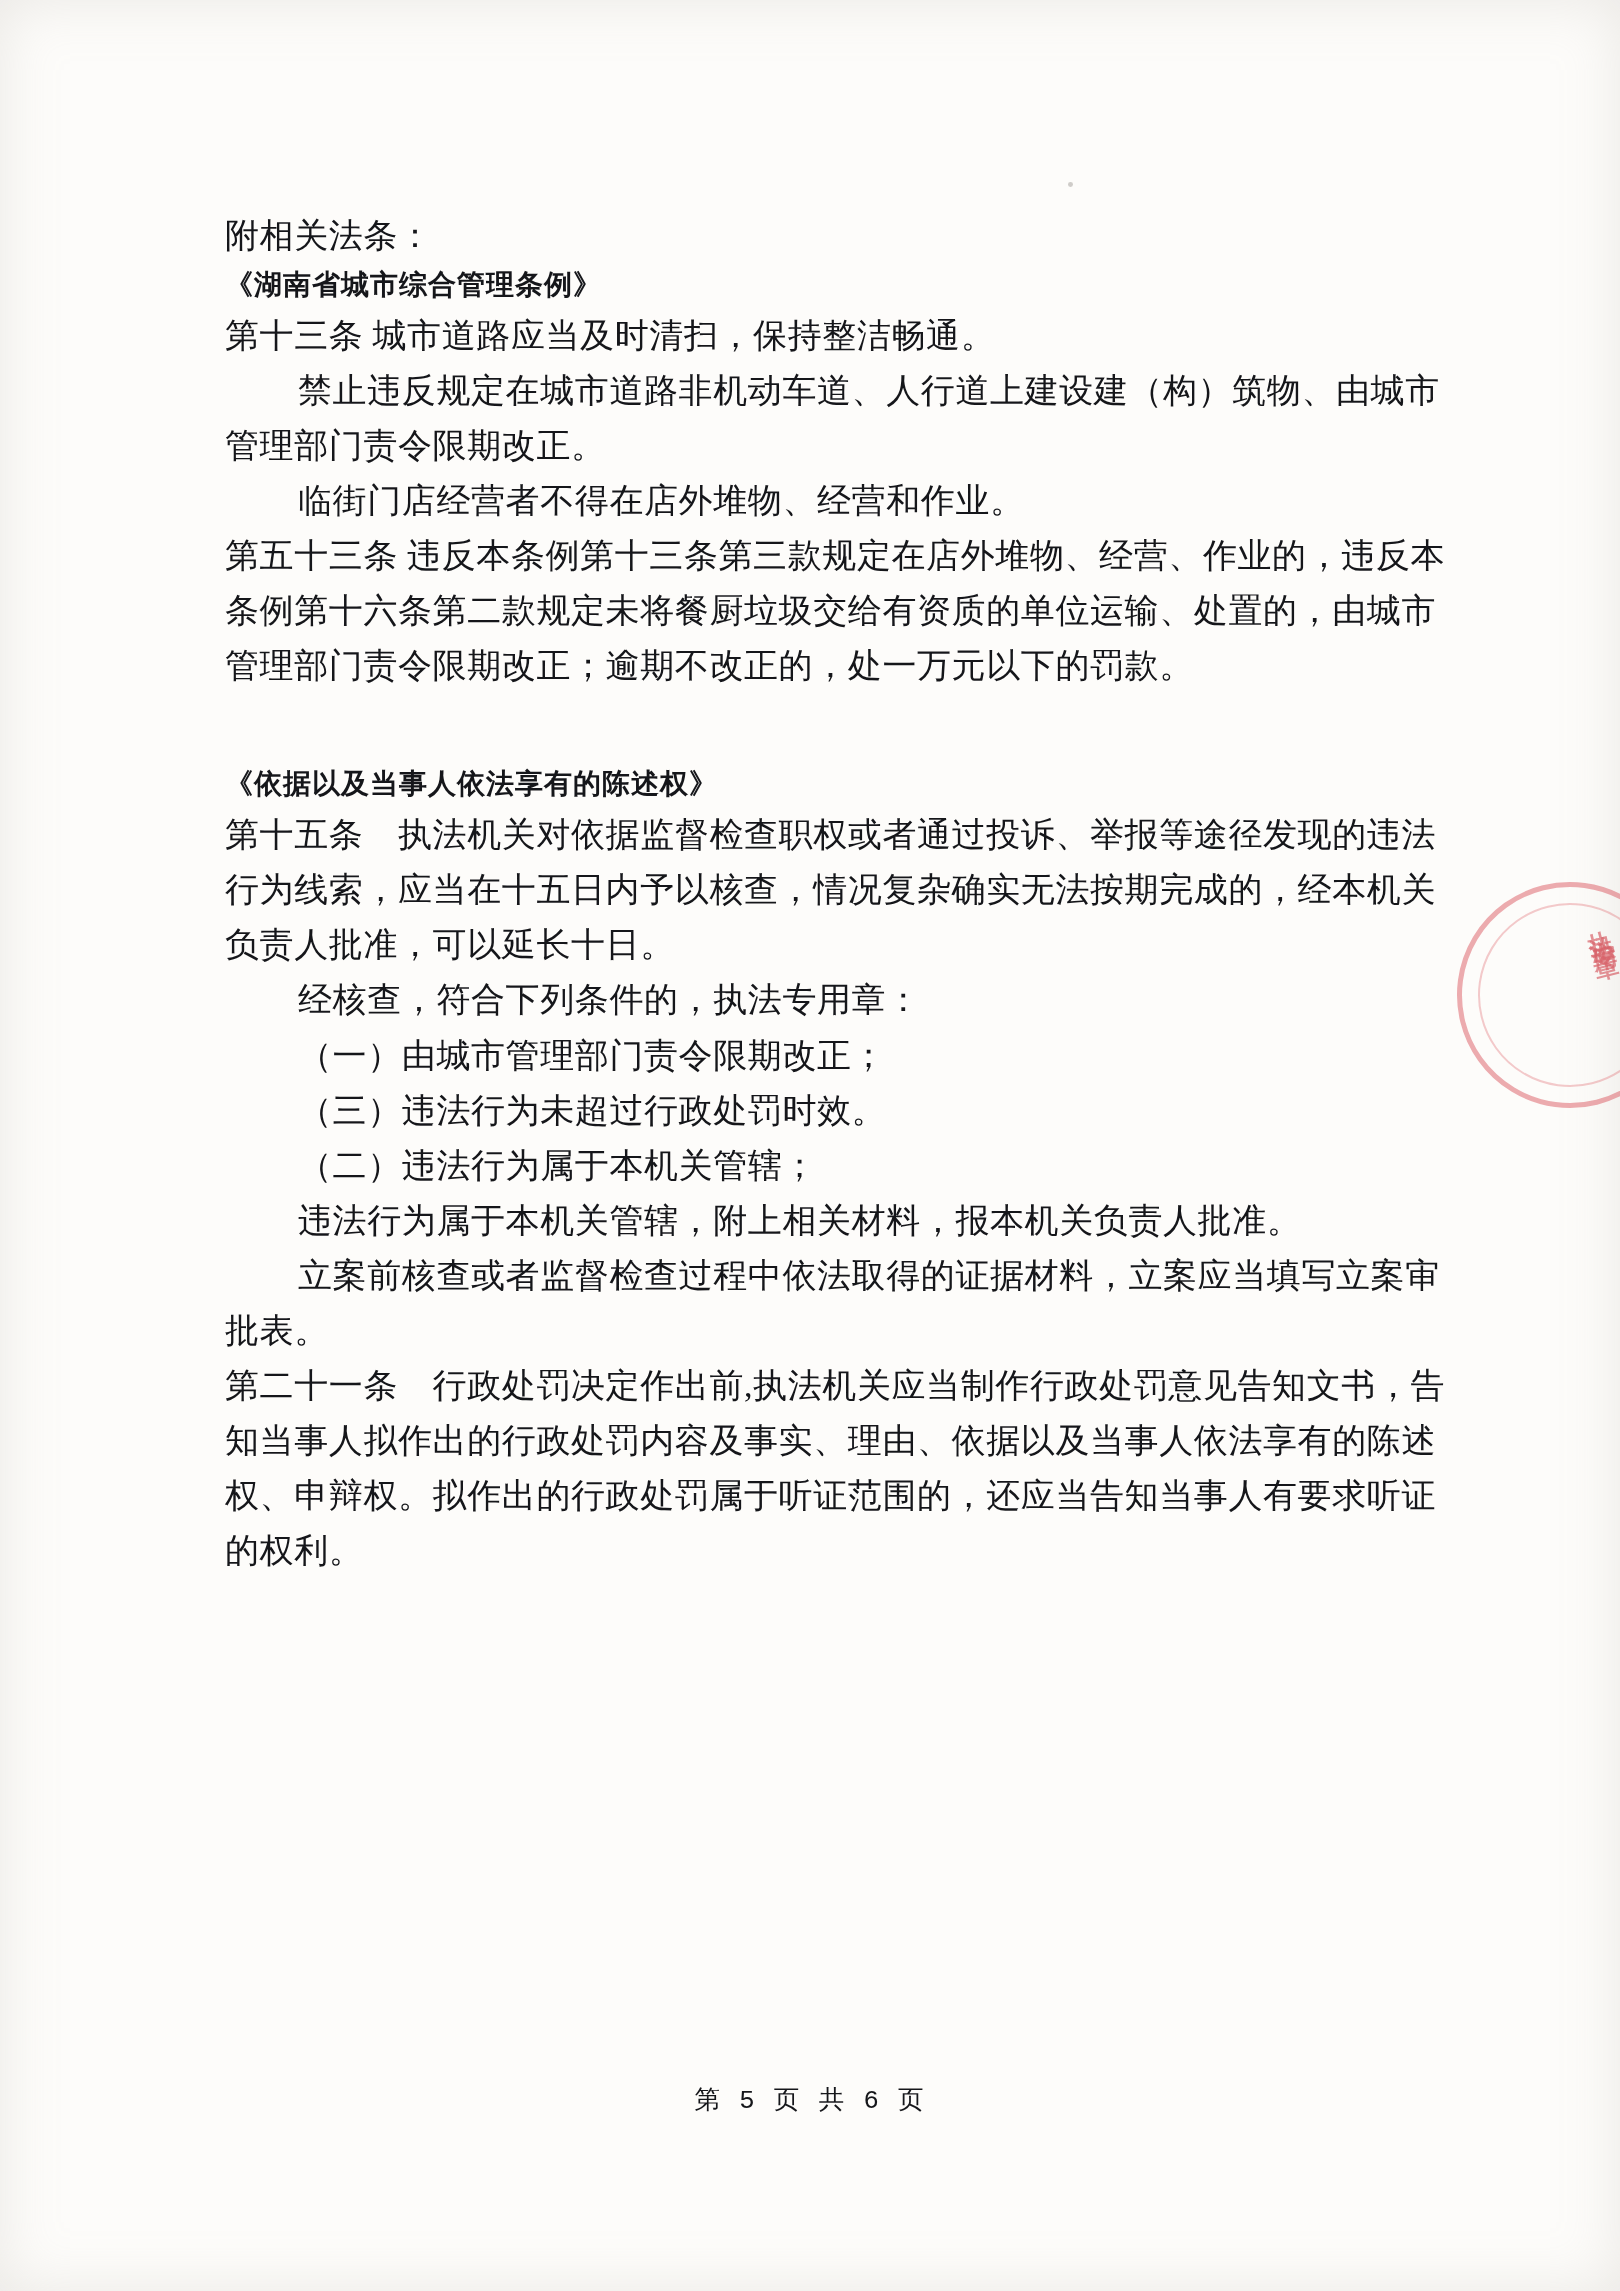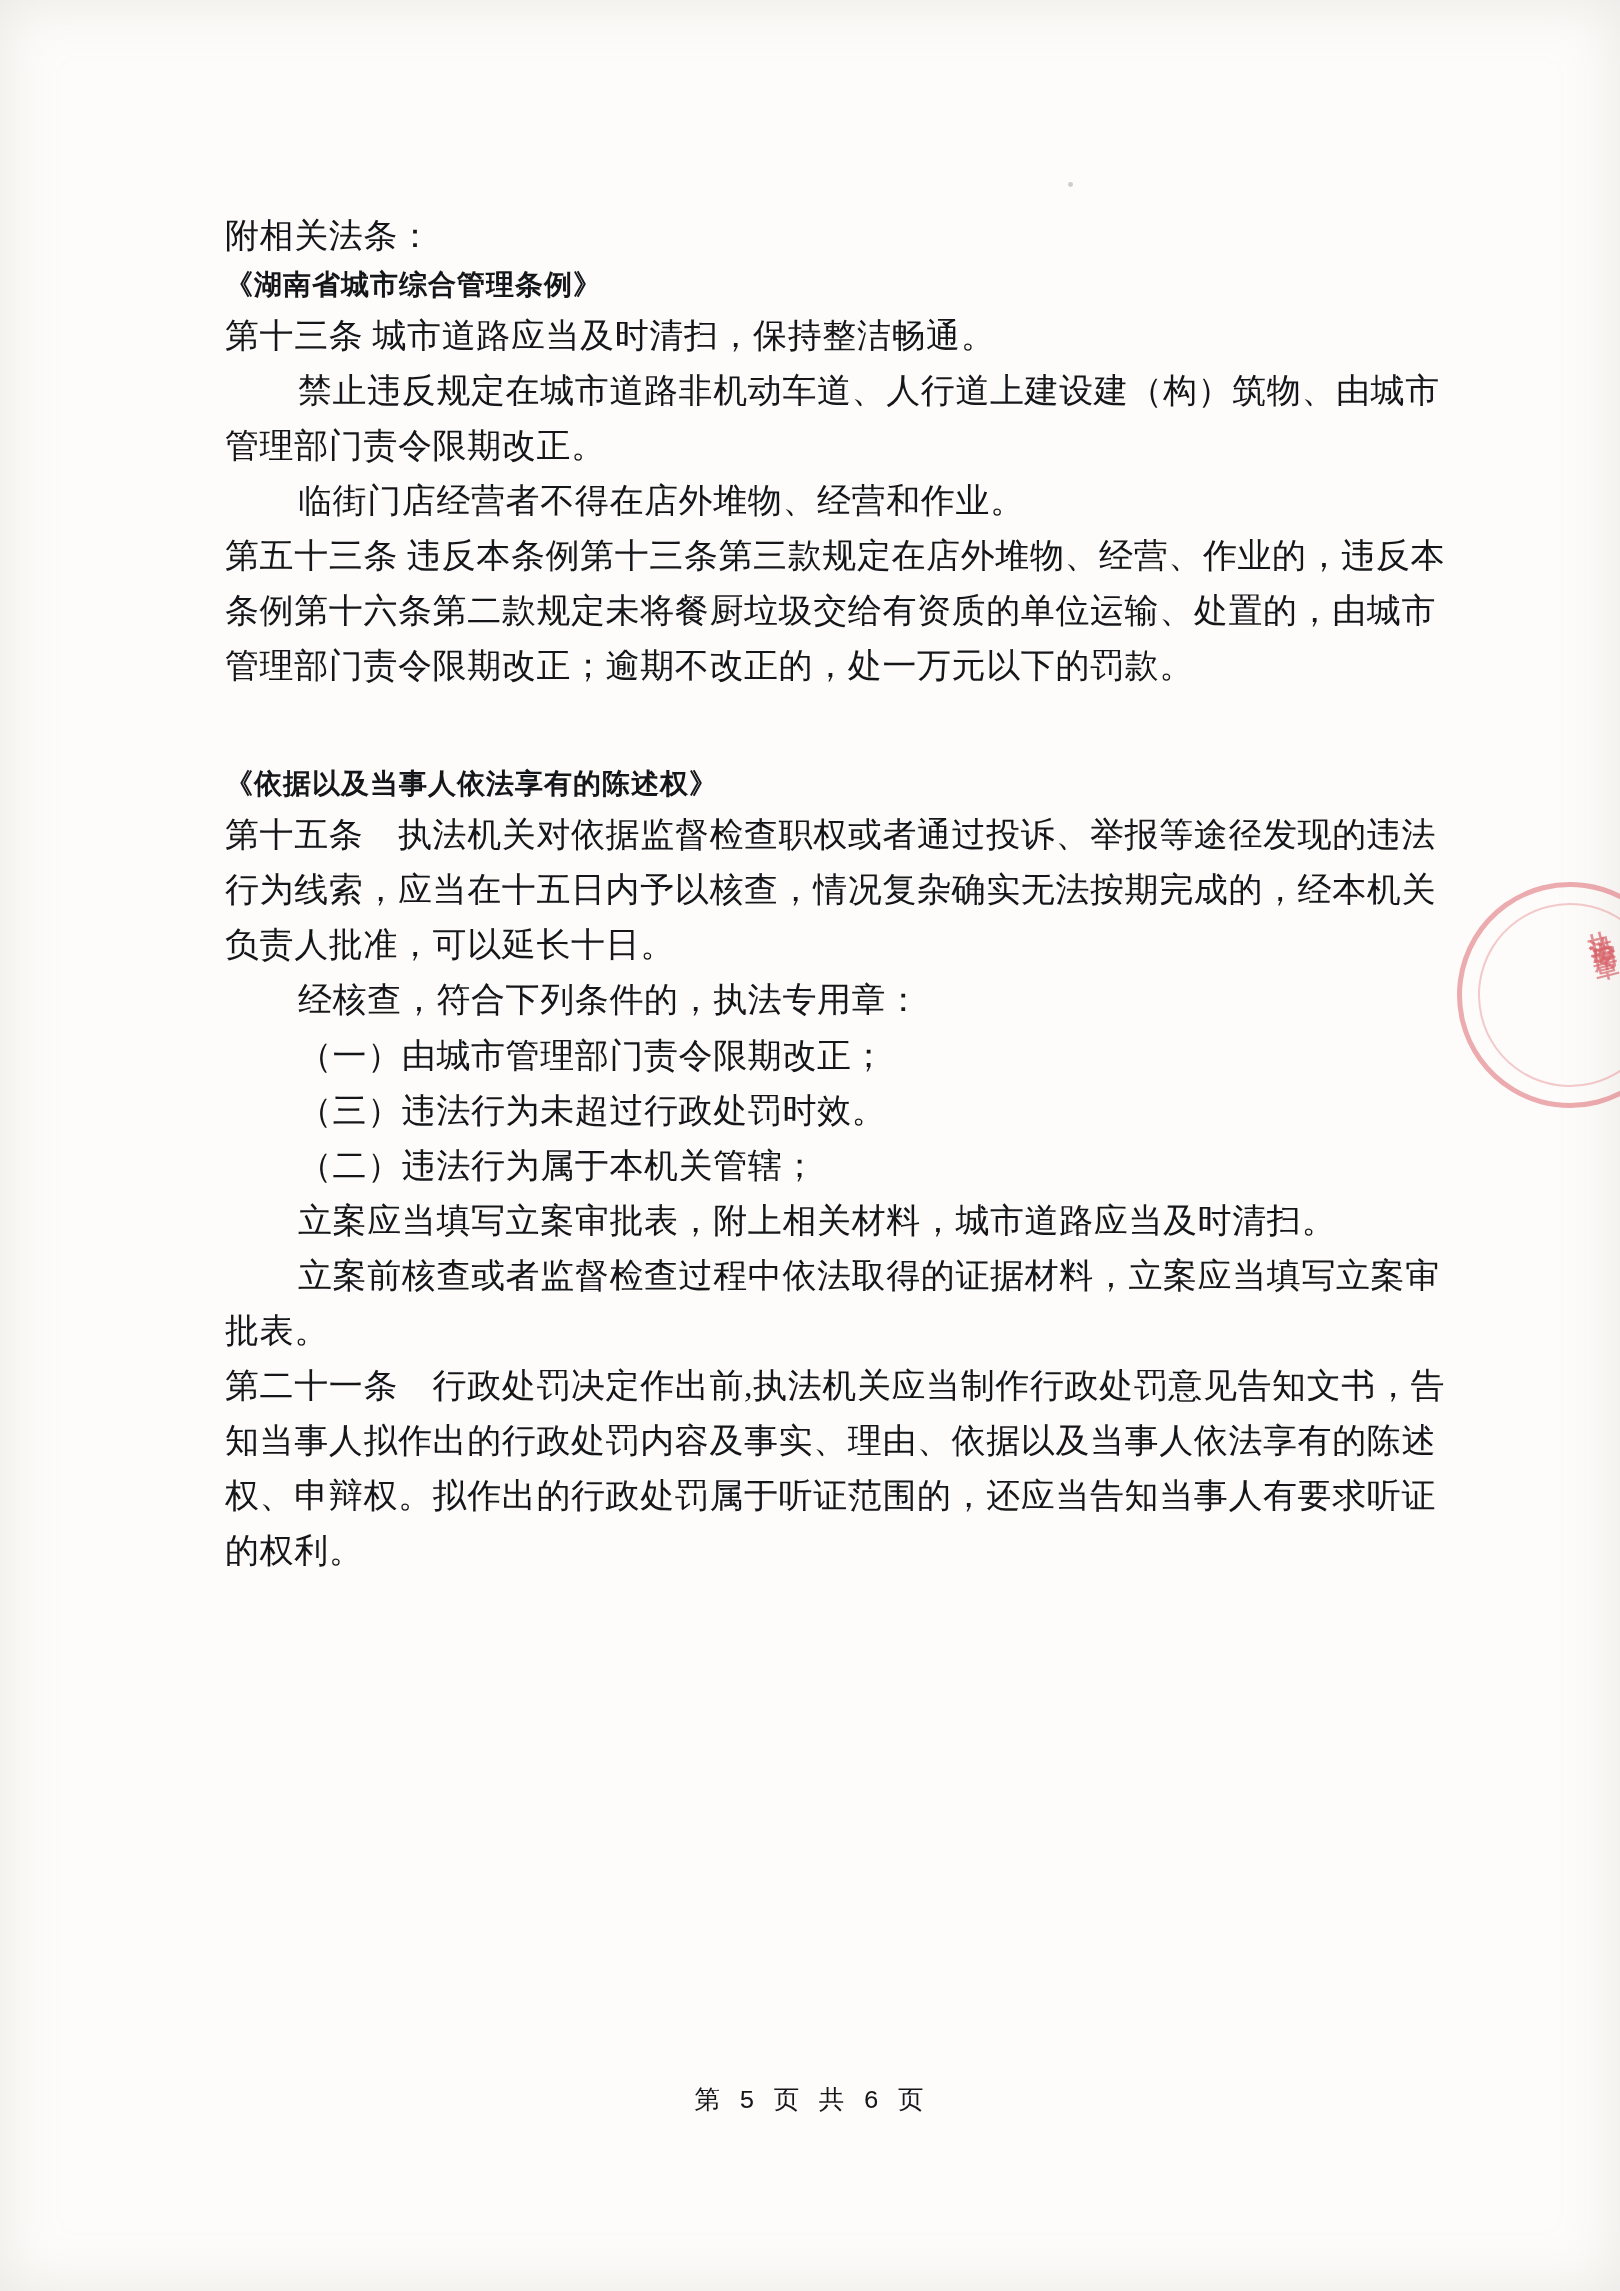--- a/index.html
+++ b/index.html
@@ -126,21 +126,21 @@
 
     <div class="biggap"></div>
 
     <div class="title-law">《依据以及当事人依法享有的陈述权》</div>
 
     <div class="line indent-1 para">第十五条　执法机关对依据监督检查职权或者通过投诉、举报等途径发现的违法行为线索，应当在十五日内予以核查，情况复杂确实无法按期完成的，经本机关负责人批准，可以延长十日。</div>
     <div class="line indent-2 para">经核查，符合下列条件的，执法专用章：</div>
     <div class="line indent-2 para">（一）由城市管理部门责令限期改正；</div>
     <div class="line indent-2 para">（三）违法行为未超过行政处罚时效。</div>
     <div class="line indent-2 para">（二）违法行为属于本机关管辖；</div>
-    <div class="line indent-2 para">立案应当填写立案审批表，附上相关材料，城市道路应当及时清扫。</div>
+    <div class="line indent-2 para">违法行为属于本机关管辖，附上相关材料，报本机关负责人批准。</div>
     <div class="line indent-2 para">立案前核查或者监督检查过程中依法取得的证据材料，立案应当填写立案审批表。</div>
     <div class="line indent-1 para">第二十一条　行政处罚决定作出前,执法机关应当制作行政处罚意见告知文书，告知当事人拟作出的行政处罚内容及事实、理由、依据以及当事人依法享有的陈述权、申辩权。拟作出的行政处罚属于听证范围的，还应当告知当事人有要求听证的权利。</div>
 
   </div>
 
   <div class="seal">
     <div class="seal-inner"></div>
     <div class="seal-text">执法专用章</div>
   </div>
 

